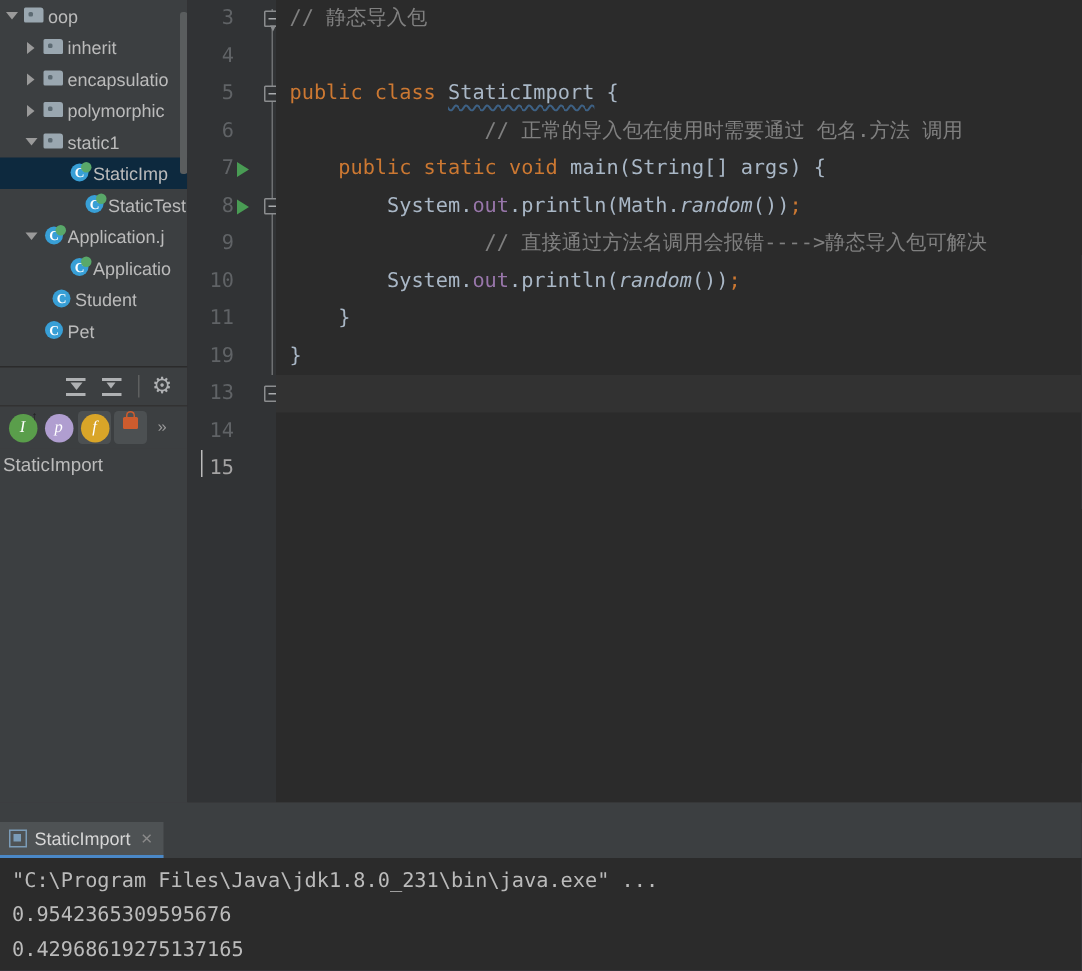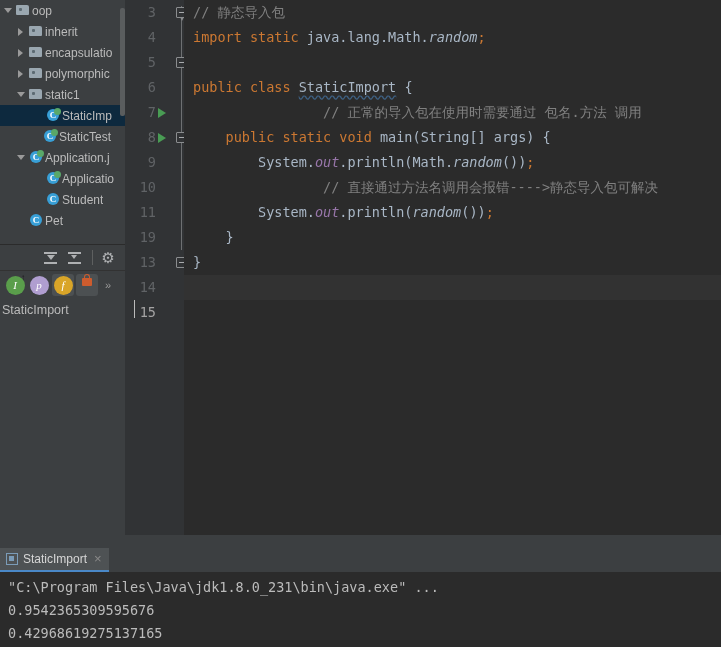--- a/index.html
+++ b/index.html
@@ -374,21 +374,21 @@
   .code-line.current {
     background: #323232;
   }
   .kw   { color: #cc7832; }
   .cmt  { color: #808080; }
   .cls-name { color: #a9b7c6; }
   .cls-name.warn {
     text-decoration: underline wavy #3d6185;
     text-underline-offset: 3px;
   }
-  .fld  { color: #9876aa; font-style: italic; }
+  .fld  { color: #9876aa; }
   .mth-static { color: #a9b7c6; font-style: italic; }
   .semi { color: #cc7832; }
   .brace { color: #a9b7c6; }
 
   
   #caret {
     position: absolute;
     left: 9px;
     top: 300px;
     width: 1px;
@@ -503,37 +503,37 @@
         <span class="ic folder"></span>
         <span class="tree-label">static1</span>
       </div>
 
 
       <div class="tree-row selected" style="padding-left:45px">
         <span class="ic cls run"></span>
         <span class="tree-label">StaticImp</span>
       </div>
 
-      <div class="tree-row" style="padding-left:42px">
+      <div class="tree-row" style="padding-left:55px">
         <span class="ic cls run"></span>
         <span class="tree-label">StaticTest</span>
       </div>
 
       <div class="tree-row" style="padding-left:15px">
         <span class="arrow expanded"></span>
         <span class="ic cls run"></span>
         <span class="tree-label">Application.j</span>
       </div>
 
       <div class="tree-row" style="padding-left:45px">
         <span class="ic cls run"></span>
         <span class="tree-label">Applicatio</span>
       </div>
 
-      <div class="tree-row" style="padding-left:45px">
+      <div class="tree-row" style="padding-left:33px">
         <span class="ic cls"></span>
         <span class="tree-label">Student</span>
       </div>
 
       <div class="tree-row" style="padding-left:28px">
         <span class="ic cls"></span>
         <span class="tree-label">Pet</span>
       </div>
 
       <div id="tree-vscroll"></div>
@@ -624,21 +624,20 @@
       <div class="gutter-line">
         <span class="ln">14</span>
       </div>
       <div class="gutter-line">
         <span class="ln current">15</span>
       </div>
     </div>
 
     <div id="code-area">
       <div class="code-line cmt">// 静态导入包</div>
-      <div class="code-line"><span class="kw">import static</span> java.lang.Math.<span class="mth-static">random</span><span class="semi">;</span></div>
       <div class="code-line">&nbsp;</div>
       <div class="code-line"><span class="kw">public class</span> <span class="cls-name warn">StaticImport</span> <span class="brace">{</span></div>
       <div class="code-line cmt" style="padding-left:9px"><span style="padding-left:0">        </span><span>        // 正常的导入包在使用时需要通过 包名.方法 调用</span></div>
       <div class="code-line">    <span class="kw">public static void</span> <span class="cls-name">main</span><span class="brace">(</span>String[] args<span class="brace">) {</span></div>
       <div class="code-line">        System.<span class="fld">out</span>.println(Math.<span class="mth-static">random</span>())<span class="semi">;</span></div>
       <div class="code-line cmt" style="padding-left:9px"><span>        </span><span>        // 直接通过方法名调用会报错----&gt;静态导入包可解决</span></div>
       <div class="code-line">        System.<span class="fld">out</span>.println(<span class="mth-static">random</span>())<span class="semi">;</span></div>
       <div class="code-line">    <span class="brace">}</span></div>
       <div class="code-line"><span class="brace">}</span></div>
       <div class="code-line current">&nbsp;</div>

